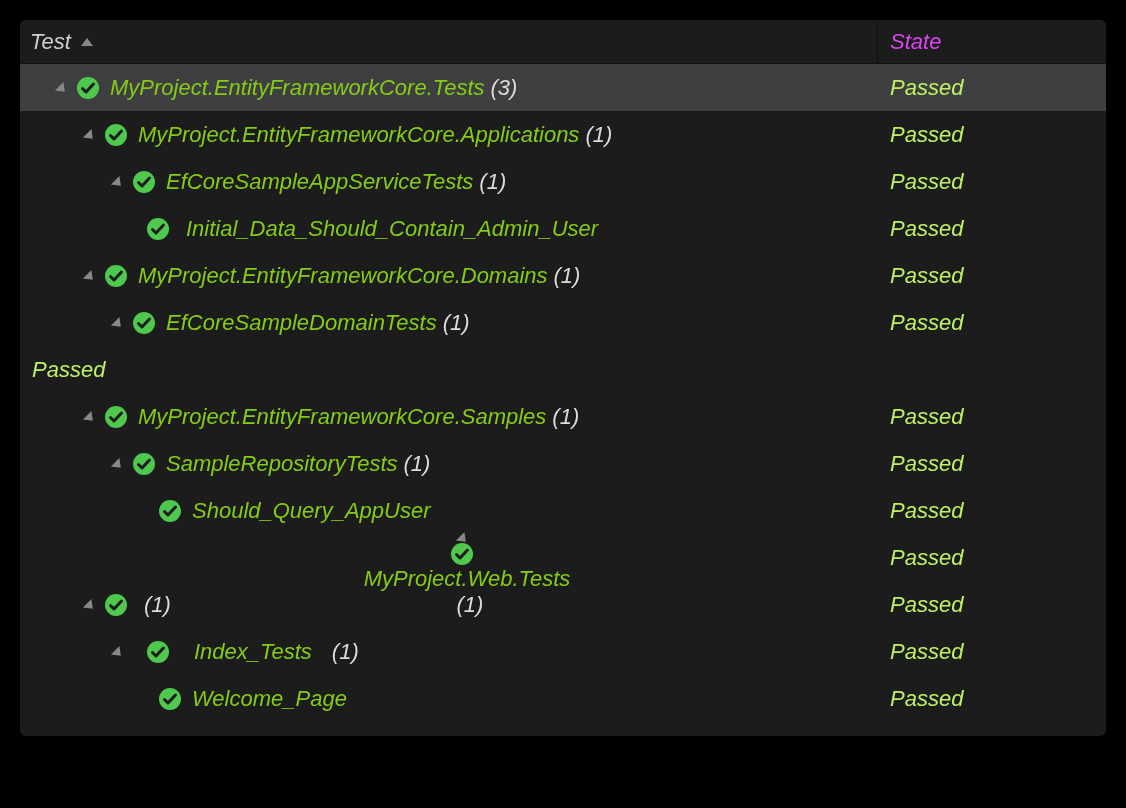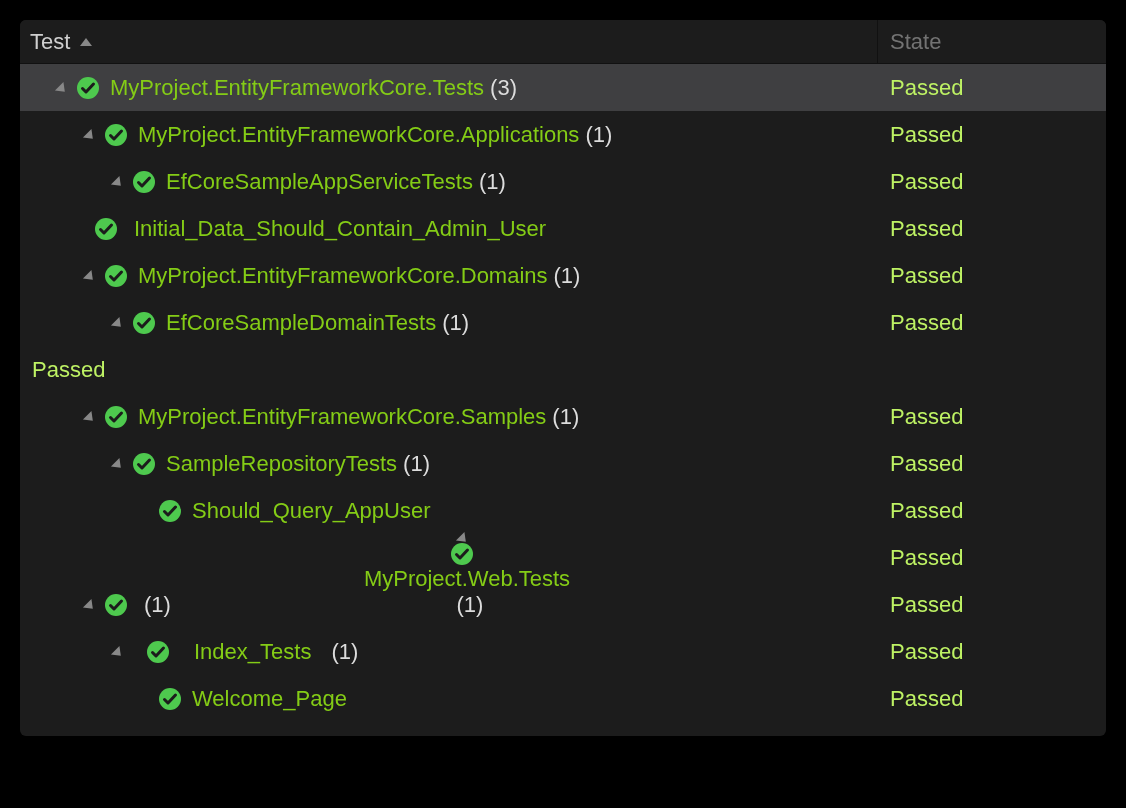--- a/index.html
+++ b/index.html
@@ -9,20 +9,21 @@
       font-size: 22px;
       color: #dcdcdc;
       padding: 20px;
     }
     .panel {
       width: 1086px;
       background: #1c1c1c;
       border-radius: 6px;
       box-shadow: 0 6px 20px rgba(0,0,0,0.8);
       overflow: hidden;
+      font-style: italic;
     }
     .header-row {
       display: flex;
       align-items: center;
       height: 44px;
       background: #1c1c1c;
       border-bottom: 1px solid #111;
     }
     .col-test {
       flex: 0 0 858px;
@@ -31,21 +32,21 @@
       align-items: center;
       border-right: 1px solid #111;
       height: 100%;
       color: #cfcfcf;
     }
     .col-state {
       flex: 1;
       padding-left: 12px;
       display: flex;
       align-items: center;
-      color: #737373;
+      color: #d946ef;
       height: 100%;
     }
     .sort-icon {
       margin-left: 10px;
       width: 0;
       height: 0;
       border-left: 6px solid transparent;
       border-right: 6px solid transparent;
       border-bottom: 8px solid #888;
     }
@@ -167,21 +168,21 @@
   </svg>
           </span>
           <span class="test-label">EfCoreSampleAppServiceTests</span>
           <span class="count">(1)</span>
         </div>
         <div class="state-cell">
           <span>Passed</span>
         </div>
       </div>
       <div class="row">
-        <div class="test-cell" style="padding-left: 50px; gap: 6px;">
+        <div class="test-cell" style="padding-left: 102px; gap: 6px;">
           <span class="spacer"></span>
           <span class="status-icon">
             <svg width="24" height="24" viewBox="0 0 24 24">
     <circle cx="12" cy="12" r="11" fill="#4ec94e"></circle>
     <path d="M6.5 12.5 L10 16 L17.5 8" stroke="#1c1c1c" stroke-width="3" fill="none" stroke-linecap="round" stroke-linejoin="round"></path>
   </svg>
           </span>
           <span class="test-label">Initial_Data_Should_Contain_Admin_User</span>
         </div>
         <div class="state-cell">

